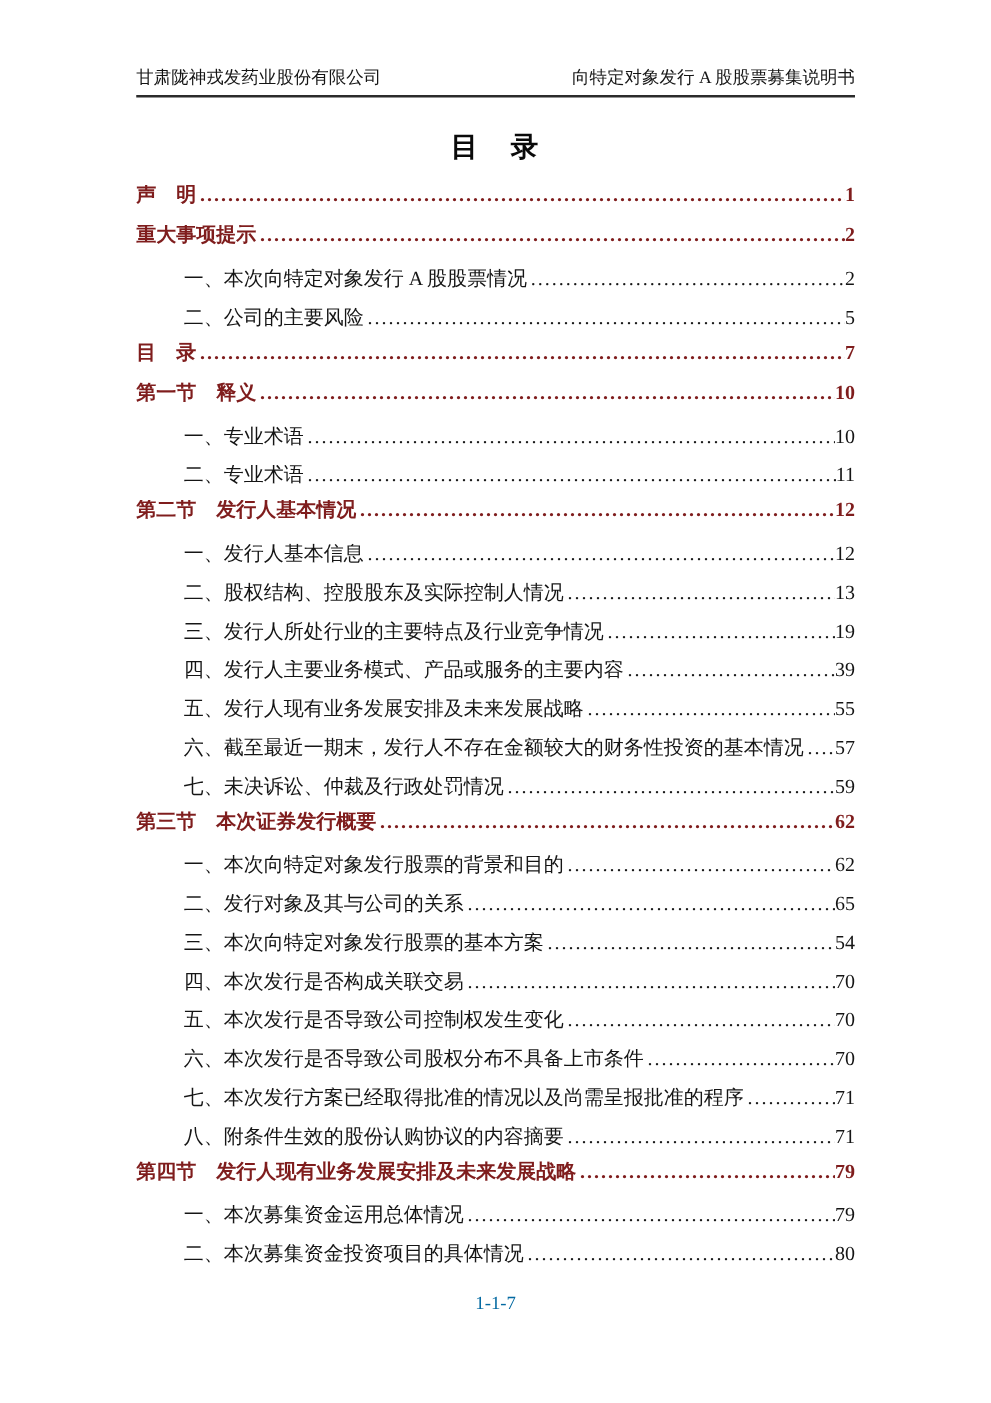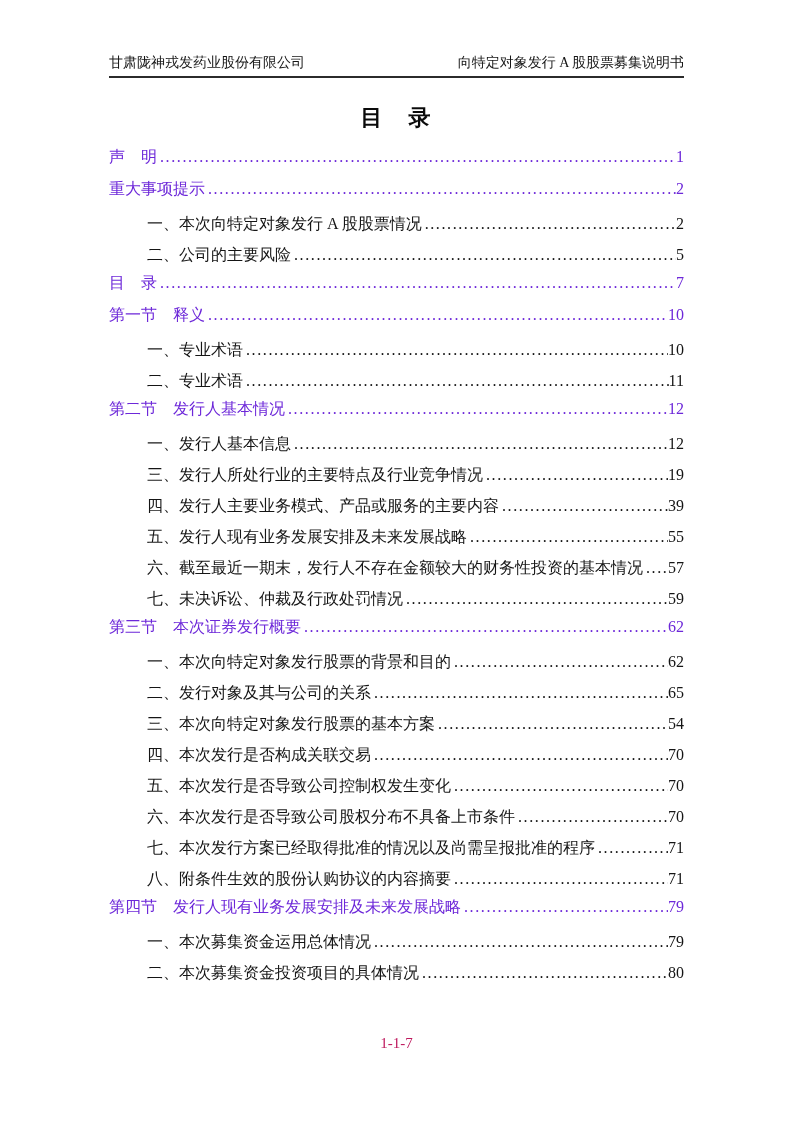--- a/index.html
+++ b/index.html
@@ -49,24 +49,24 @@
     right: 109px;
   }
   .toc-row {
     display: flex;
     align-items: baseline;
     font-size: 16px;
     line-height: 17px;
     margin-bottom: 14px;
   }
   .toc-row.bold {
-    font-weight: 400;
+    font-weight: 700;
     margin-top: -3px;
     margin-bottom: 18px;
-    color: #6d28d9;
+    color: #7f1d1d;
   }
   .toc-row.indent {
     padding-left: 38px;
     align-items: flex-end;
   }
   .toc-label {
     white-space: nowrap;
     flex: 0 1 auto;
     overflow: hidden;
   }
@@ -85,21 +85,21 @@
     white-space: nowrap;
     flex: 0 0 auto;
   }
   .footer {
     position: absolute;
     top: 1035px;
     left: 0;
     right: 0;
     text-align: center;
     font-size: 15px;
-    color: #be185d;
+    color: #0369a1;
   }
 </style>
 </head>
 <body>
 
 <div class="page">
 
   <div class="header">
     <span class="header-left">甘肃陇神戎发药业股份有限公司</span>
     <span class="header-right">向特定对象发行 A 股股票募集说明书</span>
@@ -152,20 +152,25 @@
       <span class="toc-label">第二节　发行人基本情况</span>
       <span class="toc-leader"></span>
       <span class="toc-page">12</span>
     </div>
       <div class="toc-row indent">
       <span class="toc-label">一、发行人基本信息</span>
       <span class="toc-leader"></span>
       <span class="toc-page">12</span>
     </div>
       <div class="toc-row indent">
+      <span class="toc-label">二、股权结构、控股股东及实际控制人情况</span>
+      <span class="toc-leader"></span>
+      <span class="toc-page">13</span>
+    </div>
+      <div class="toc-row indent">
       <span class="toc-label">三、发行人所处行业的主要特点及行业竞争情况</span>
       <span class="toc-leader"></span>
       <span class="toc-page">19</span>
     </div>
       <div class="toc-row indent">
       <span class="toc-label">四、发行人主要业务模式、产品或服务的主要内容</span>
       <span class="toc-leader"></span>
       <span class="toc-page">39</span>
     </div>
       <div class="toc-row indent">

